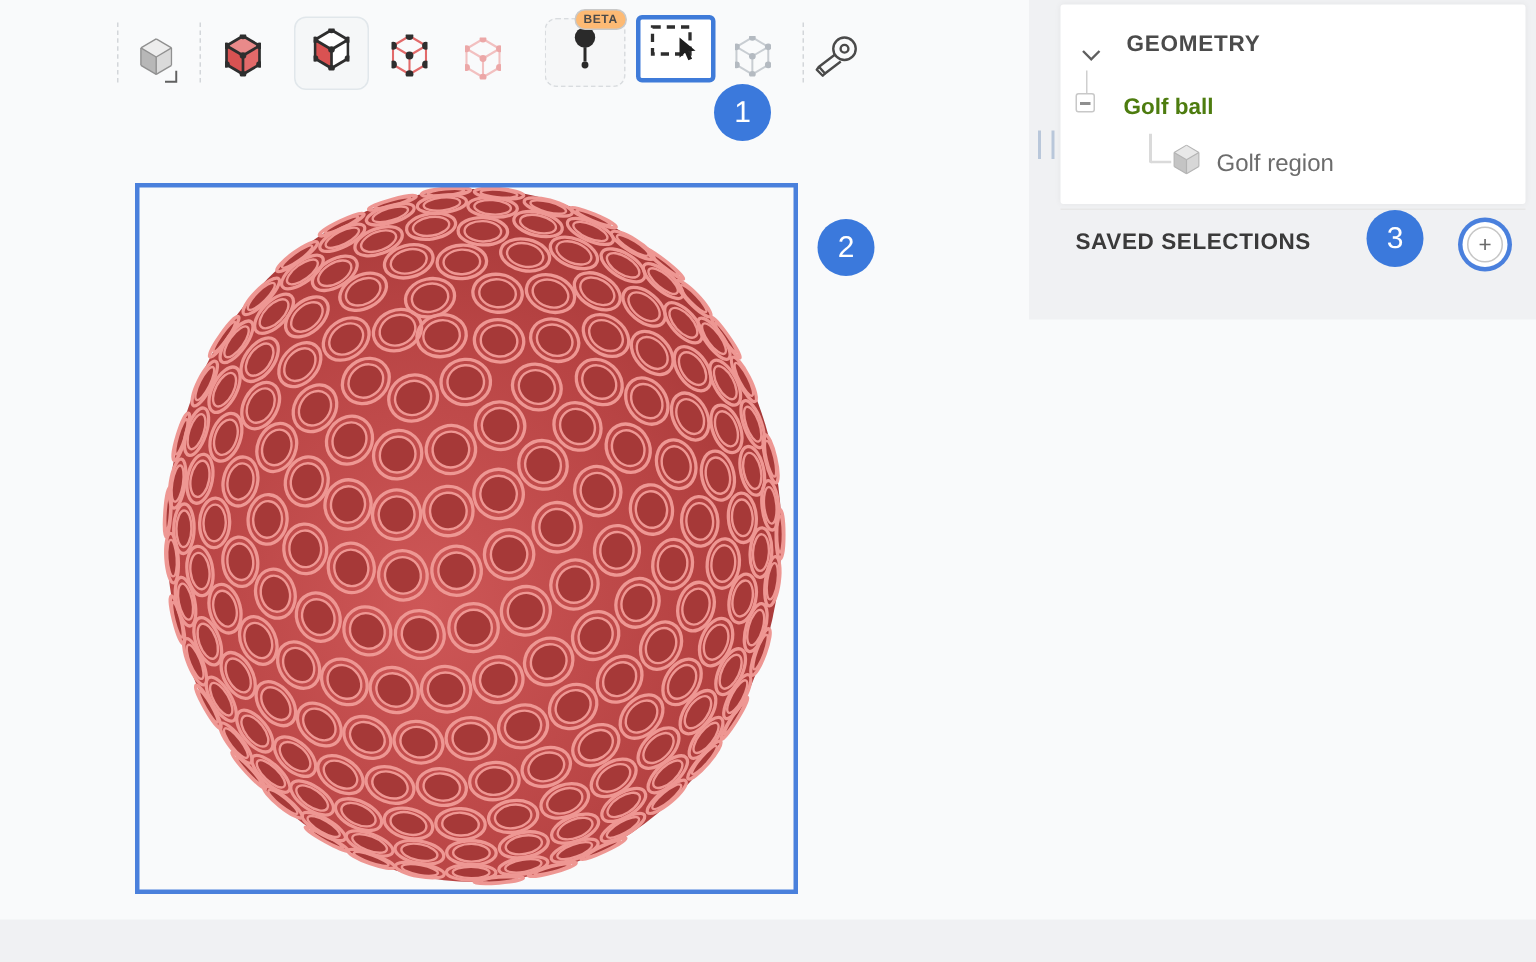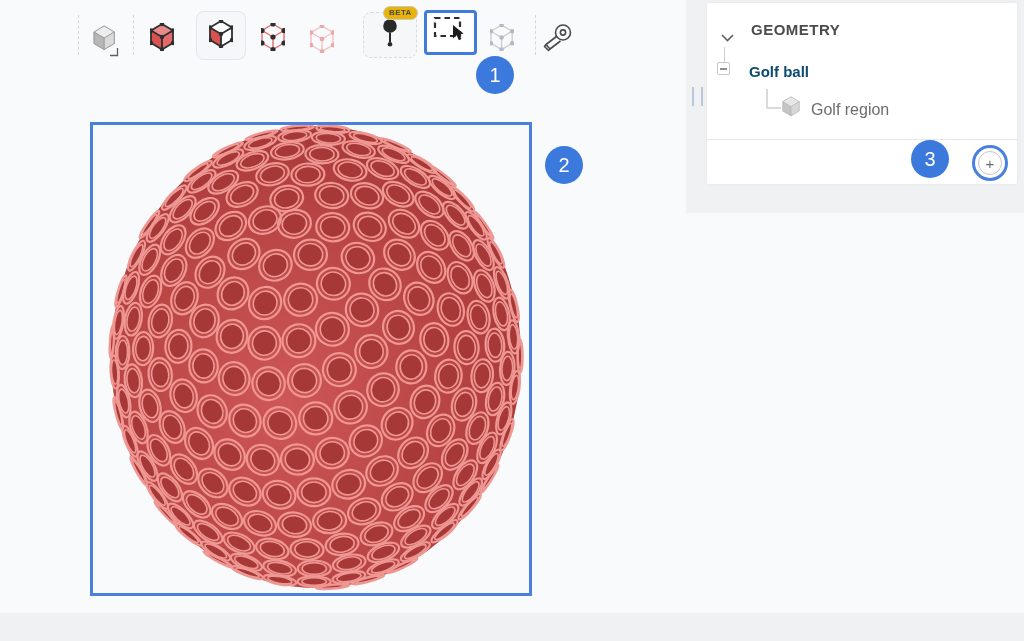--- a/index.html
+++ b/index.html
@@ -18,50 +18,50 @@
   #btn-face{left:196px;top:11px;width:50px;height:49px;background:#f5f7f8;border:1px solid #e1e7eb;}
   #btn-probe{left:363px;top:12px;width:54px;height:46px;background:#f6f7f8;border:1px dashed #d9dcdf;}
   #btn-boxselect{left:424px;top:10px;width:53px;height:45px;background:#ffffff;border:3px solid #3f7bd9;border-radius:4px;}
   #tool-solid{left:90px;top:23px;width:28px;height:30px;}
   #tool-volume{left:147px;top:22px;width:30px;height:30px;}
   #tool-vertex{left:258px;top:22px;width:30px;height:30px;}
   #tool-faded{left:307px;top:24px;width:30px;height:30px;}
   #tool-assembly{left:487px;top:22px;width:30px;height:30px;}
   #tool-measure{left:543px;top:22px;width:32px;height:30px;}
   #solid-corner{position:absolute;left:110px;top:43px;width:9px;height:9px;}
-  .beta-pill{position:absolute;left:19px;top:-7px;padding:1px 5px 1px;background:#eab308;
+  .beta-pill{position:absolute;left:19px;top:-7px;padding:1px 5px 1px;background:#fdba74;
              border:1px solid #c9c9c9;border-radius:8px;font-size:8px;font-weight:700;
              letter-spacing:.4px;color:#4a4a4a;line-height:10px;}
 
   
   #ball-svg{position:absolute;left:0;top:0;}
   #selection-box{position:absolute;left:90px;top:122px;width:442px;height:474px;
                  box-sizing:border-box;border:3px solid #4a80dc;}
 
   
   .num-badge{position:absolute;width:38px;height:38px;border-radius:50%;background:#3b79dc;
              color:#ffffff;font-size:20px;display:flex;align-items:center;justify-content:center;
              z-index:30;}
   #badge-1{left:476px;top:56px;}
   #badge-2{left:545px;top:146px;}
   #badge-3{left:911px;top:140px;}
 
   
-  #panel{position:absolute;left:707px;top:3px;width:310px;height:181px;background:#ffffff;
+  #panel{position:absolute;left:707px;top:3px;width:310px;height:133px;background:#ffffff;
          border-radius:2px;box-shadow:0 0 4px rgba(0,0,0,.05);z-index:10;}
   #panel-handle{position:absolute;left:692px;top:87px;width:7px;height:19px;
                 border-left:2px solid #b9c7da;border-right:2px solid #b9c7da;cursor:col-resize;z-index:11;}
   .p-abs{position:absolute;}
   #geometry-chevron{left:14px;top:25px;}
   #geometry-label{left:44px;top:18px;font-size:15px;font-weight:700;color:#4b4b4b;letter-spacing:.5px;}
   #tree-stem{left:17px;top:44px;height:15px;width:0;border-left:1px solid #cfcfcf;}
   #minus-box{left:10px;top:59px;width:13px;height:13px;box-sizing:border-box;border:1px solid #c8c8c8;
              border-radius:2px;background:#fff;display:flex;align-items:center;justify-content:center;cursor:pointer;}
   #minus-box .dash{width:7px;height:2px;background:#8f8f8f;}
-  #golfball-label{left:42px;top:60px;font-size:15px;font-weight:700;color:#0c4a6e;}
+  #golfball-label{left:42px;top:60px;font-size:15px;font-weight:700;color:#4d7c0f;}
   #tree-connector{left:59px;top:86px;width:13px;height:18px;border-left:2px solid #dadada;
                   border-bottom:2px solid #dadada;border-bottom-left-radius:2px;}
   #flow-cube{left:75px;top:93px;}
   #flowregion-label{left:104px;top:98px;font-size:16px;font-weight:400;color:#6c6c6c;}
   #panel-divider{left:0;top:136px;width:310px;height:0;border-top:1px solid #e7e7e7;}
   #saved-label{left:10px;top:150px;font-size:15px;font-weight:700;color:#3a3a3a;letter-spacing:.4px;}
   #add-selection-btn{left:271px;top:148px;width:24px;height:24px;border-radius:50%;background:#ffffff;
                      border:1px solid #c6c6c6;box-sizing:border-box;display:flex;align-items:center;
                      justify-content:center;font-size:15px;color:#6a6a6a;cursor:pointer;
                      box-shadow:0 0 0 3px #ffffff,0 0 0 6px #4a80dd;}
@@ -1074,16 +1074,17 @@
           <line x1="12" y1="26.5" x2="1" y2="20" stroke="#b3b3b3" stroke-width="1"></line>
           <line x1="1" y1="20" x2="1" y2="7.5" stroke="#b3b3b3" stroke-width="1"></line>
           <line x1="1" y1="7.5" x2="12" y2="1" stroke="#b3b3b3" stroke-width="1"></line>
           <line x1="1" y1="7.5" x2="12" y2="14" stroke="#b3b3b3" stroke-width="1"></line>
           <line x1="23" y1="7.5" x2="12" y2="14" stroke="#b3b3b3" stroke-width="1"></line>
           <line x1="12" y1="26.5" x2="12" y2="14" stroke="#b3b3b3" stroke-width="1"></line>
         </svg></span>
     <span class="p-abs" id="flowregion-label">Golf region</span>
 
     <div class="p-abs" id="panel-divider"></div>
+    <span class="p-abs" id="saved-label">SAVED SELECTIONS</span>
     <div class="p-abs" id="add-selection-btn">+</div>
   </div>
 
 </div>
 
 </body></html>

